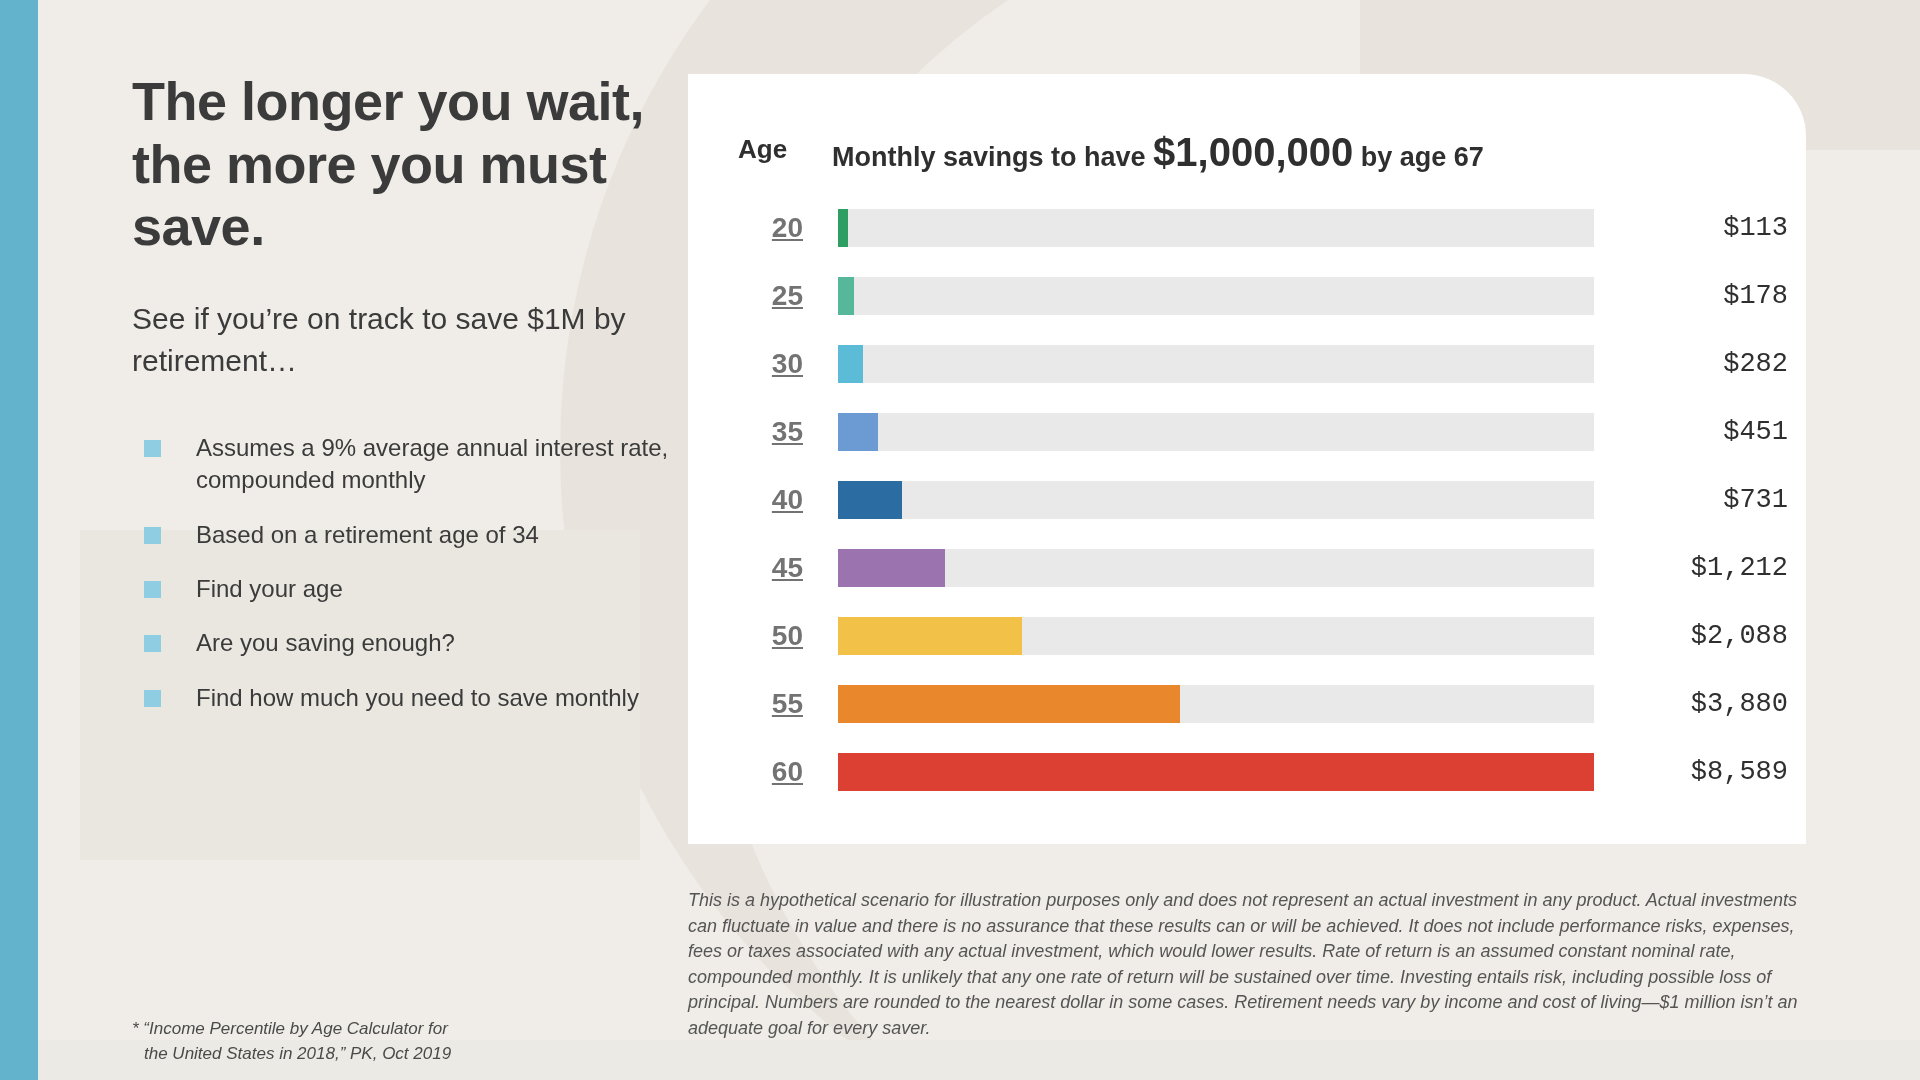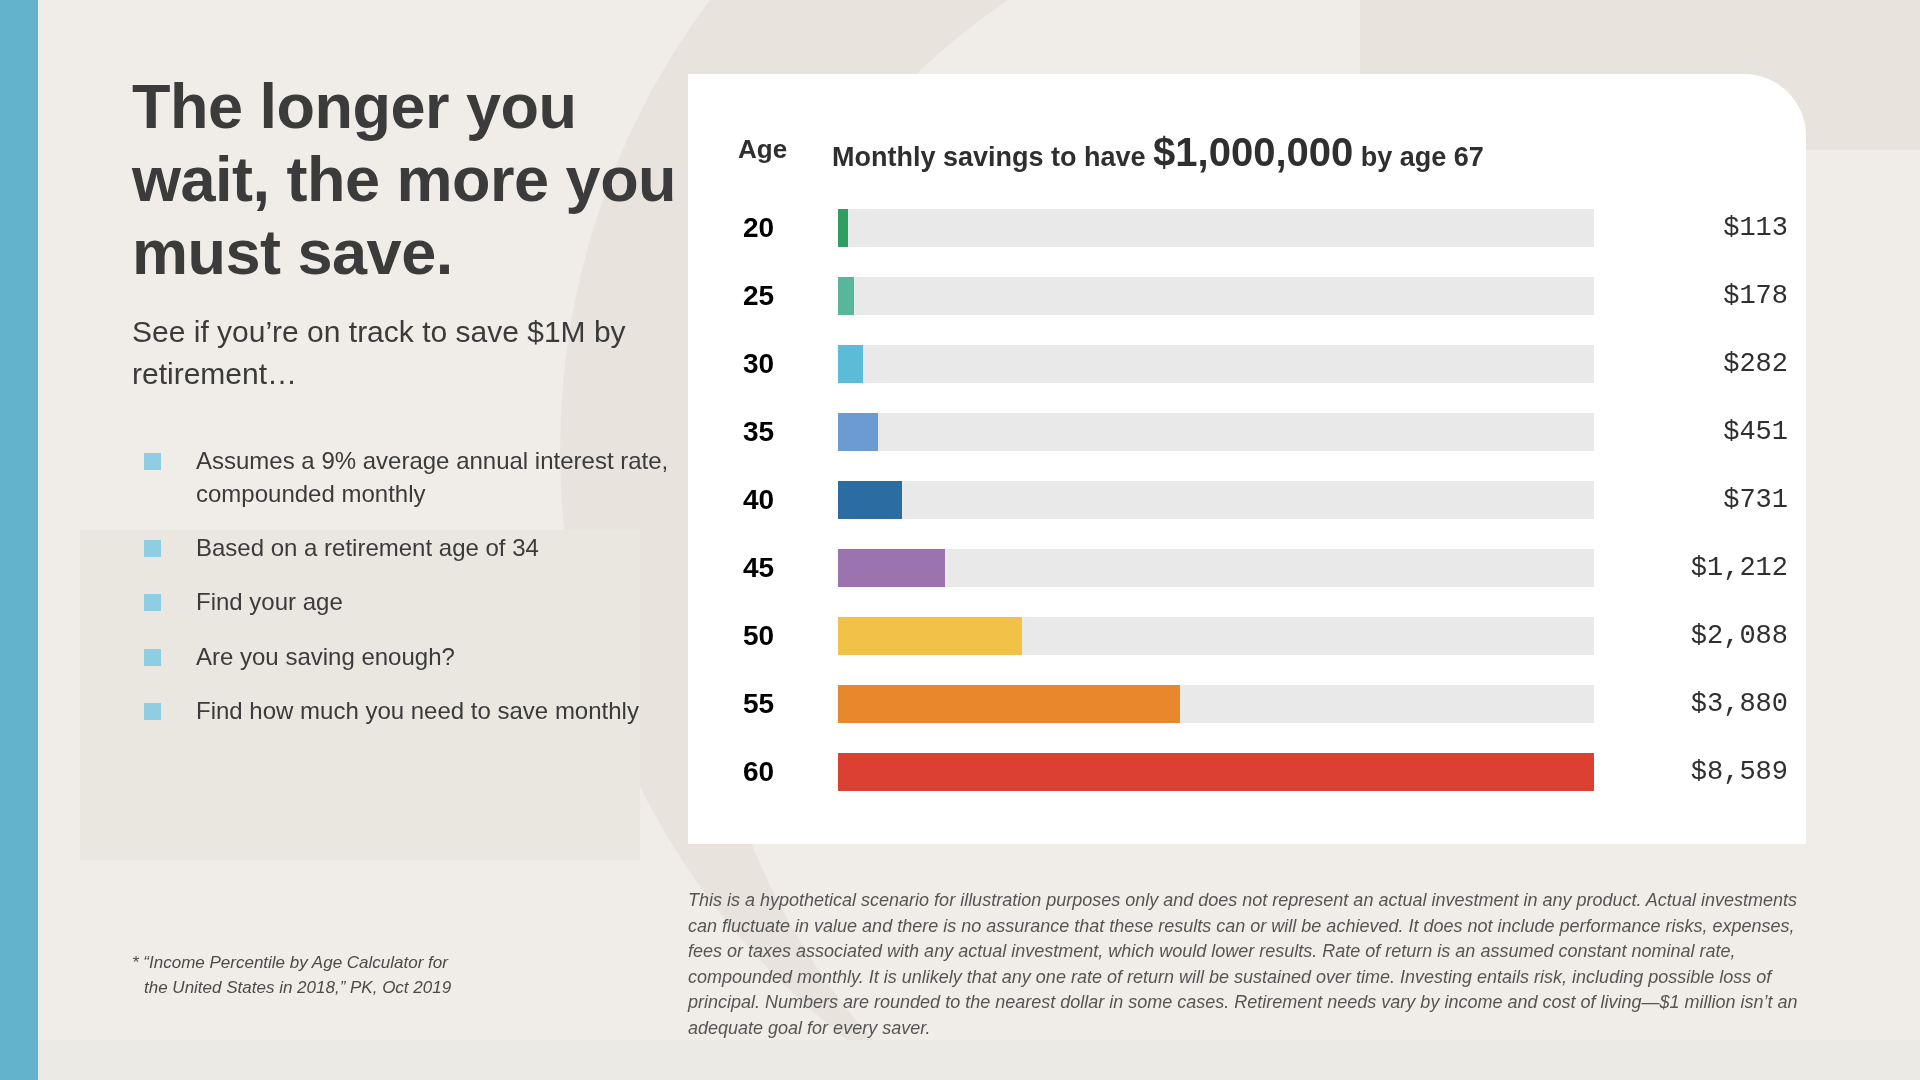--- a/index.html
+++ b/index.html
@@ -54,26 +54,26 @@
     background: #eae7e0;
   }
 
   
   .left {
     position: absolute;
     left: 132px; top: 70px;
     width: 560px;
   }
   .headline {
-    font-size: 63px;
+    font-size: 54px;
     line-height: 1.16;
     font-weight: bold;
     color: #3b3b3b;
     letter-spacing: -0.5px;
-    margin: 0 0 22px 0;
+    margin: 0 0 40px 0;
   }
   .subhead {
     font-size: 30px;
     line-height: 1.4;
     color: #3b3b3b;
     margin: 0 0 50px 0;
   }
   .bullets {
     list-style: none;
     margin: 12px;
@@ -88,21 +88,21 @@
     color: #3b3b3b;
   }
   .bullets li .sq {
     position: absolute;
     left: 0; top: 8px;
     width: 17px; height: 17px;
     background: #8ecde2;
   }
   .footnote {
     position: absolute;
-    left: 132px; top: 951px;
+    left: 132px; top: 1017px;
     width: 470px;
     font-size: 17px;
     font-style: italic;
     line-height: 1.45;
     color: #4a4a4a;
   }
   .footnote .indent { display:block; padding-left: 12px; }
 
   
   .card {
@@ -141,23 +141,25 @@
   .row {
     position: relative;
     height: 68px;
   }
   .row-age {
     position: absolute;
     left: 55px;
     top: 50%;
     transform: translateY(-50%);
     width: 60px;
+    text-align: right;
     font-size: 28px;
     font-weight: bold;
-    color: #000000;
+    color: #737373;
+    text-decoration: underline;
   }
   .track {
     position: absolute;
     left: 150px;
     top: 50%;
     transform: translateY(-50%);
     width: 756px;
     height: 38px;
     background: #e9e9e9;
   }

